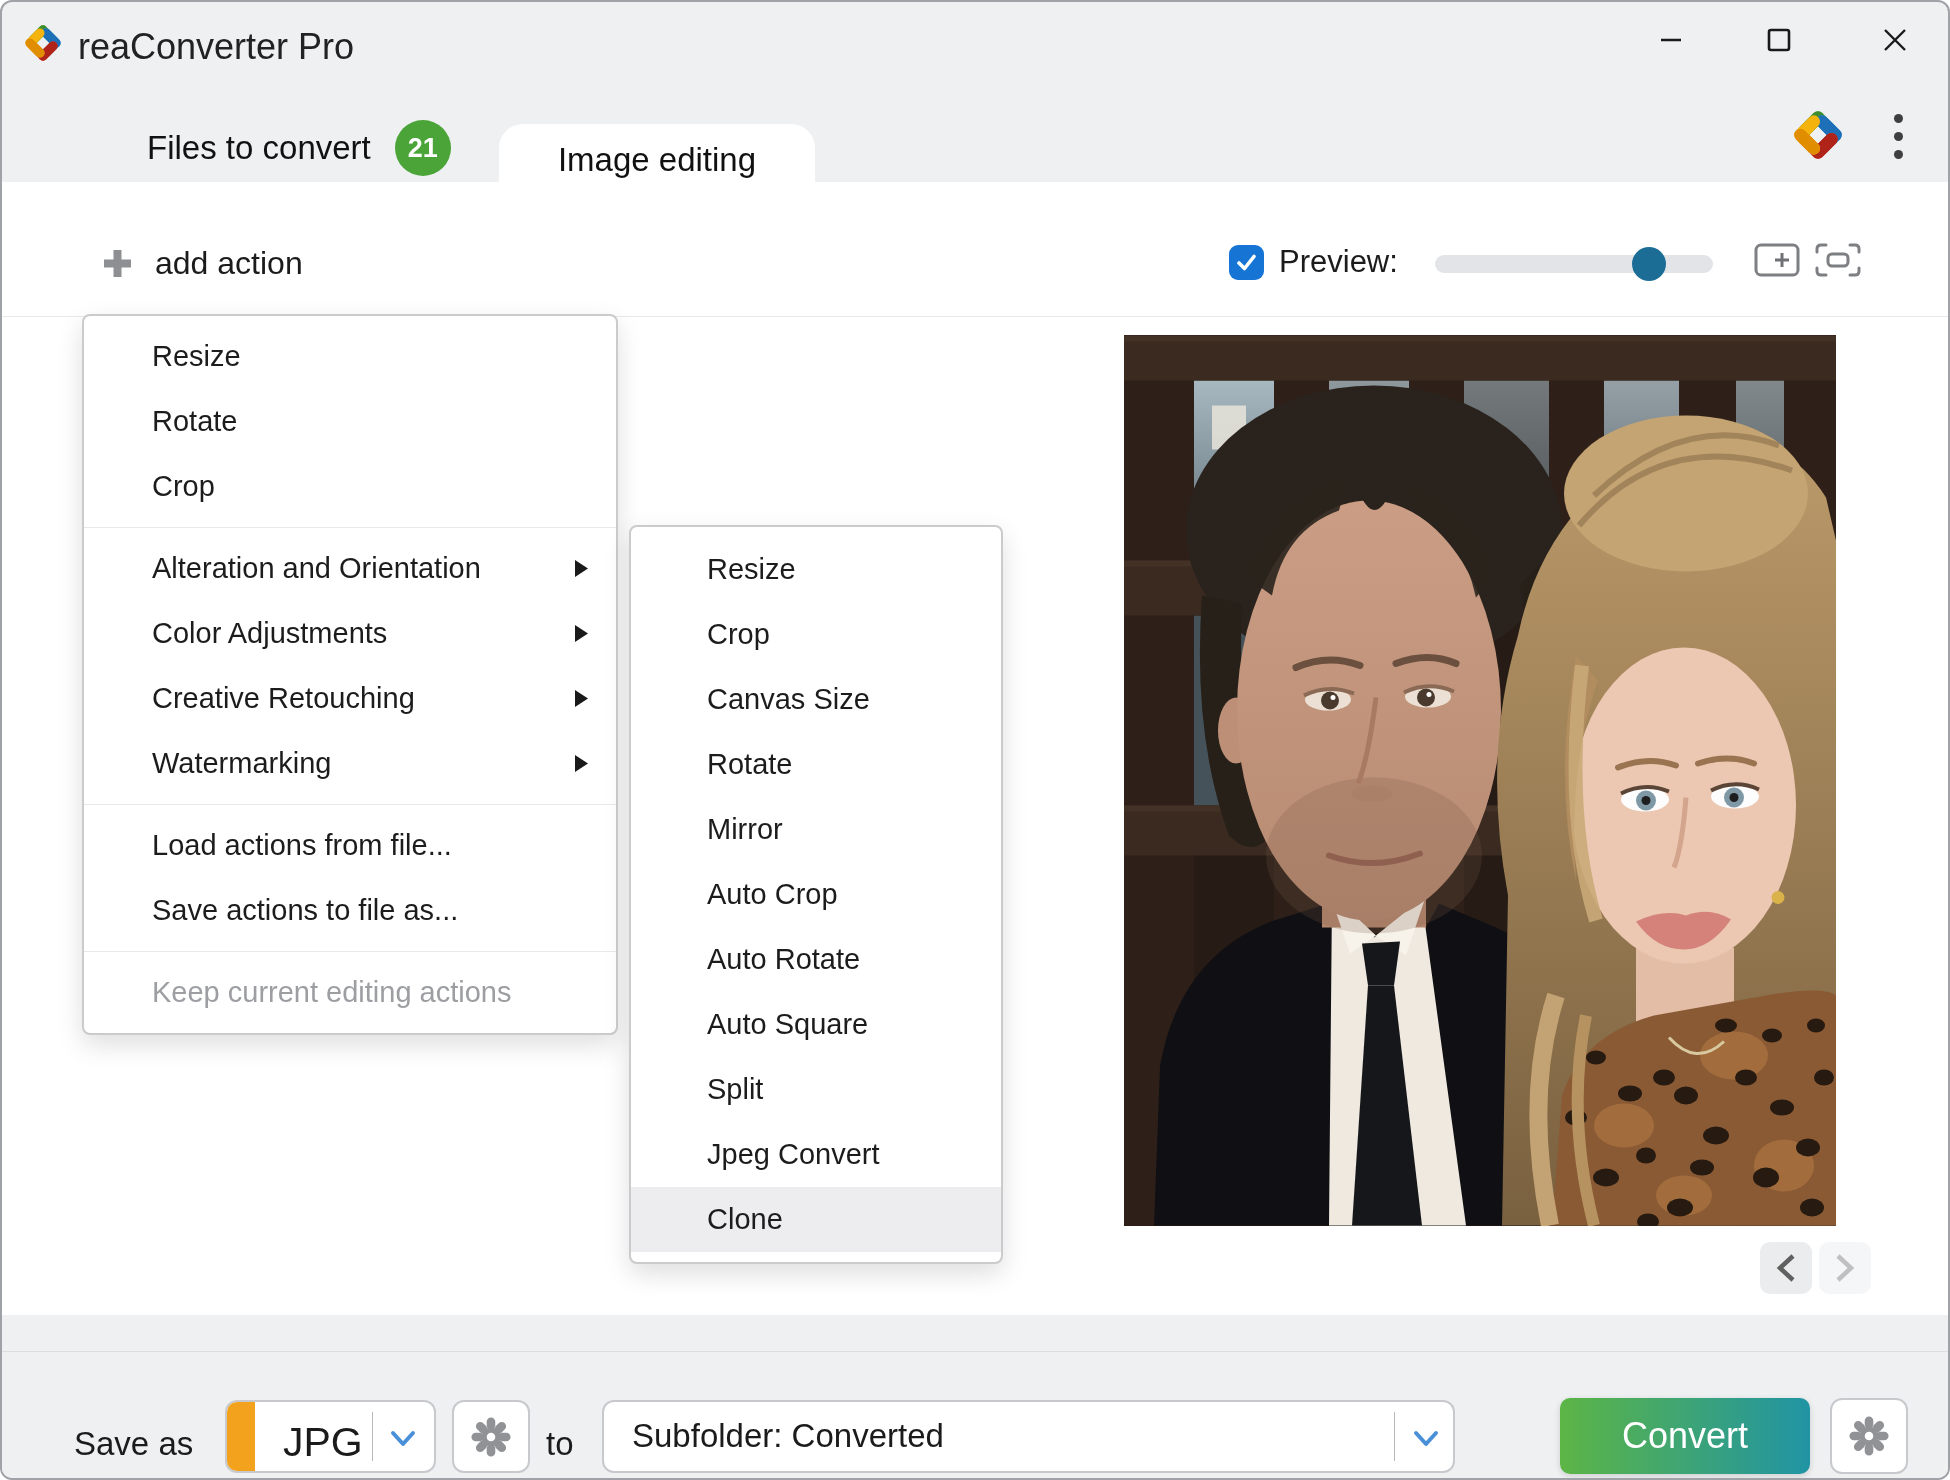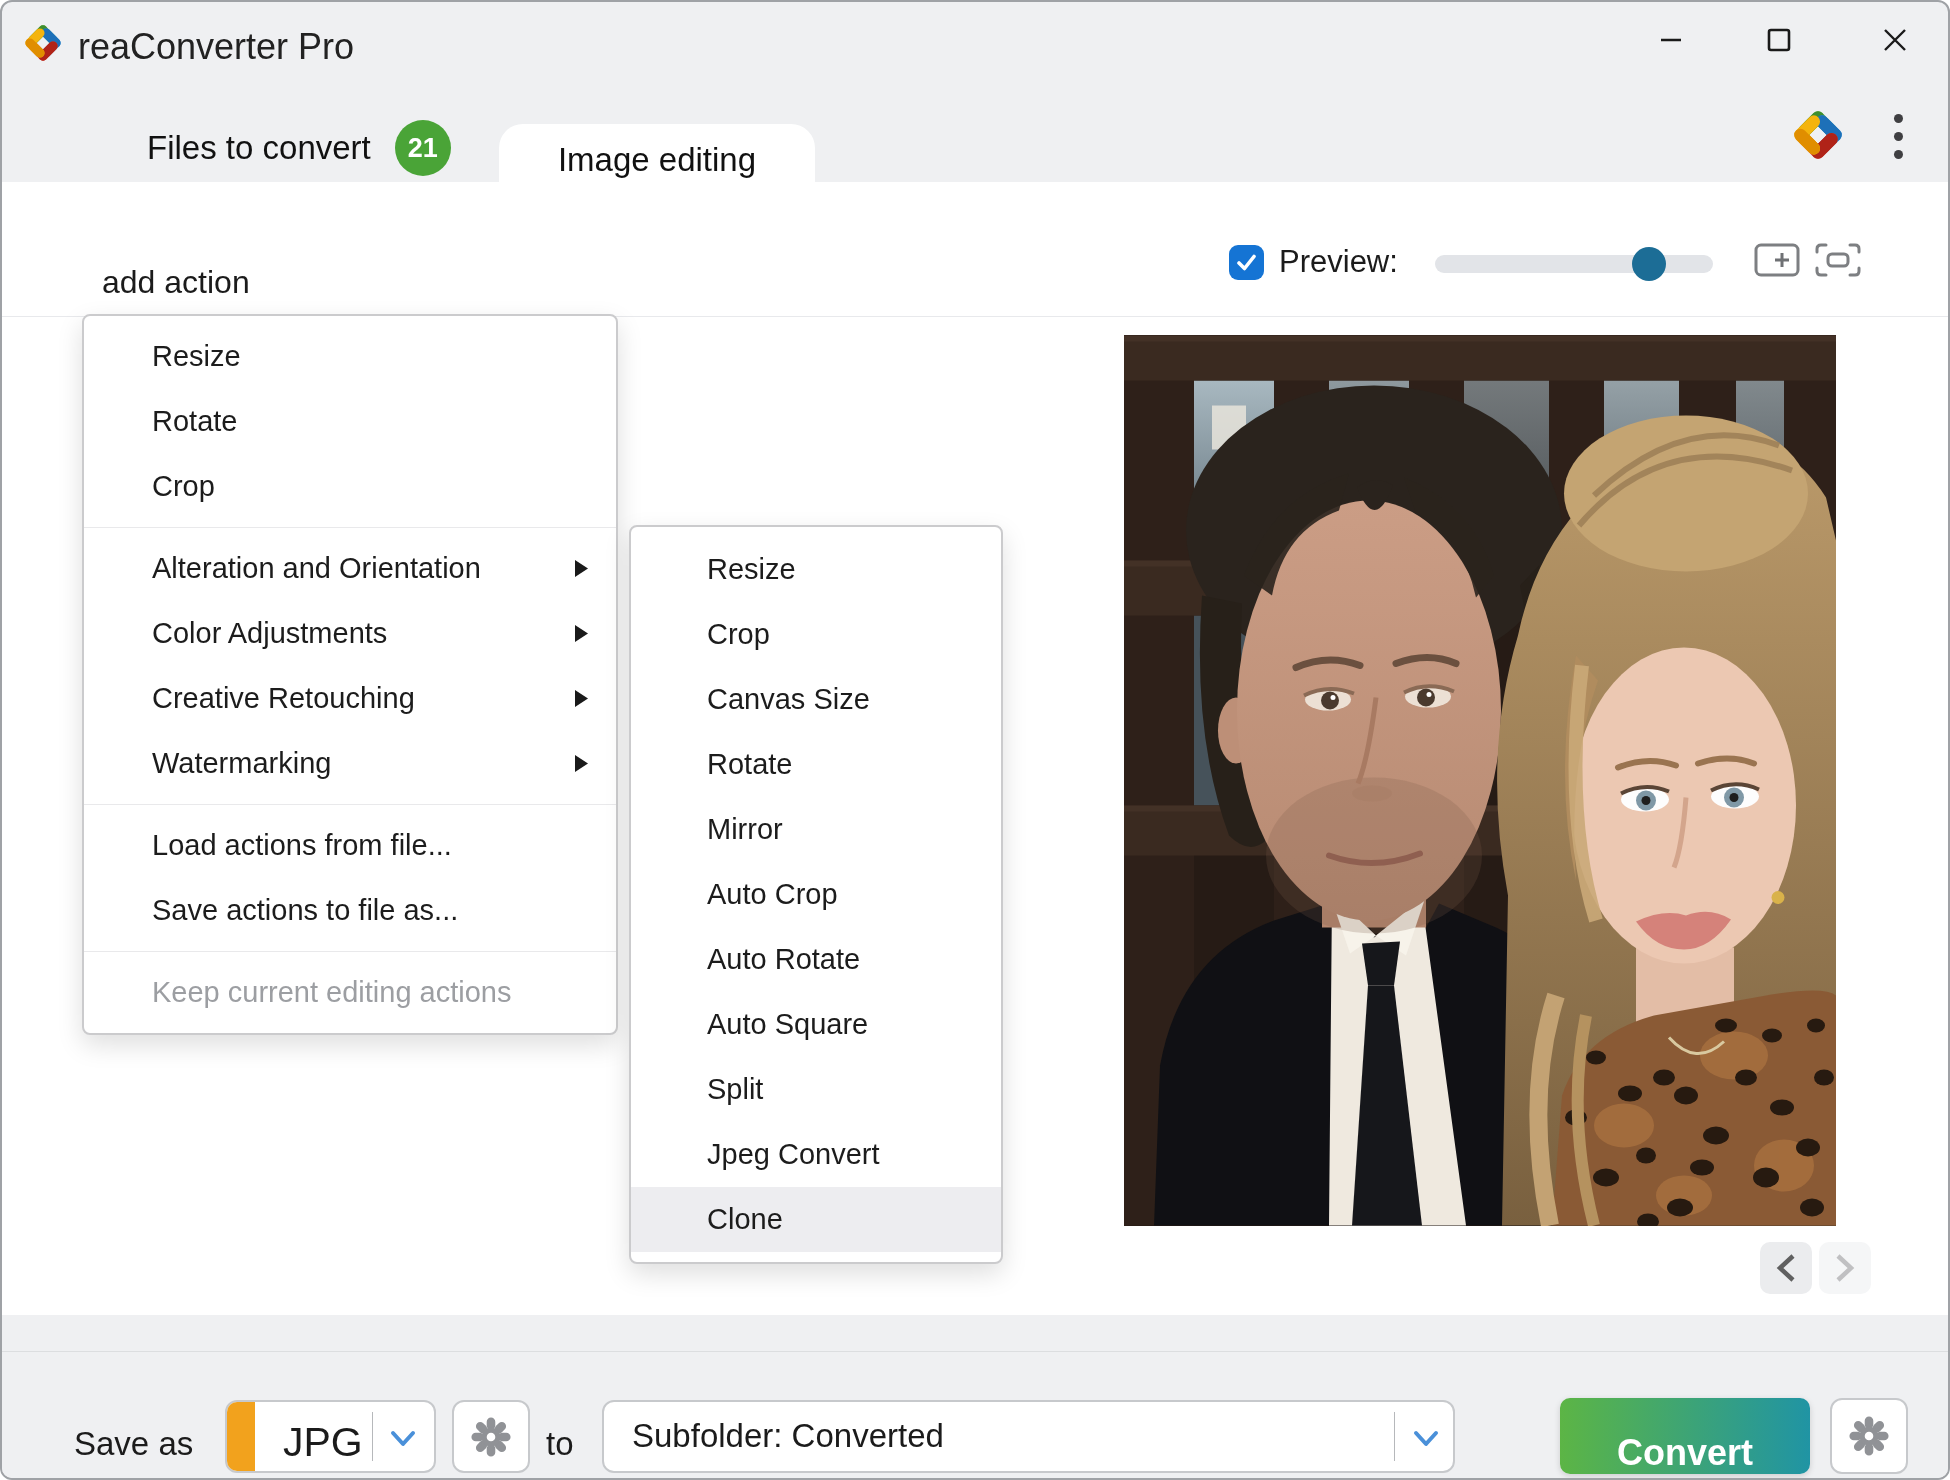--- a/index.html
+++ b/index.html
@@ -29,21 +29,21 @@
   .brand-logo { position:absolute; left:1785px; top:102px; }
   .kebab { position:absolute; left:1876px; top:106px; width:40px; height:56px; display:flex;
            flex-direction:column; align-items:center; justify-content:center; gap:9px; cursor:pointer; }
   .kebab i { width:9px; height:9px; border-radius:50%; background:#3f3f42; }
 
   
   .content { position:absolute; left:0; top:180px; right:0; height:1133px; background:#ffffff; }
   .toolbar-sep { position:absolute; left:0; top:134px; right:0; height:1px; background:#e8e9ec; }
 
   .add-action { position:absolute; left:100px; top:60px; height:42px; display:flex;
-                align-items:center; gap:22px; cursor:pointer;flex-direction:column; }
+                align-items:center; gap:22px; cursor:pointer; }
   .add-action .label { font-size:32px; color:#1b1b1b; }
 
   .checkbox { position:absolute; left:1227px; top:63px; width:35px; height:35px;
               border-radius:9px; background:#1574d4; display:flex; align-items:center;
               justify-content:center; cursor:pointer; }
   .preview-label { position:absolute; left:1277px; top:62px; font-size:31px; }
   .slider { position:absolute; left:1433px; top:73px; width:278px; height:18px;
             border-radius:9px; background:#e2e4e8; cursor:pointer; }
   .slider .thumb { position:absolute; left:197px; top:-8px; width:34px; height:34px;
                    border-radius:50%; background:#1c6d96; cursor:pointer; }
@@ -83,22 +83,22 @@
   .fmt .value { position:absolute; left:56px; top:17px; font-size:41px; }
   .vdiv { position:absolute; top:10px; bottom:10px; width:1px; background:#b6b8bb; }
   .dest { left:600px; width:853px; }
   .dest .value { position:absolute; left:28px; top:15px; font-size:33px; }
   .sq-btn { position:absolute; top:48px; width:78px; height:73px; background:#fff;
             border:2px solid #c7c9cc; border-radius:12px; display:flex; align-items:center;
             justify-content:center; cursor:pointer; }
   .gear1 { left:450px; } .gear2 { left:1828px; top:46px; height:76px; }
   .convert { position:absolute; left:1558px; top:46px; width:250px; height:76px; border-radius:10px;
              background:linear-gradient(90deg,#5cb545,#2094a4); color:#fff; font-size:36px;
-             display:flex; align-items:flex-end; justify-content:center; cursor:pointer;
-             box-shadow:0 2px 6px rgba(0,0,0,0.15);font-weight:bold; }
+             display:flex; align-items:center; justify-content:center; cursor:pointer;
+             box-shadow:0 2px 6px rgba(0,0,0,0.15); }
 </style>
 </head>
 <body>
 
 <div class="window">
 
   <div class="titlebar">
     <svg class="app-logo" width="46" height="46" viewBox="-30 -30 60 60">
       <g fill="none" stroke-linecap="round" stroke-linejoin="round" stroke-width="12">
         <path d="M-13 -4 L0 -17 L13 -4" stroke="#5fae3a"></path>

